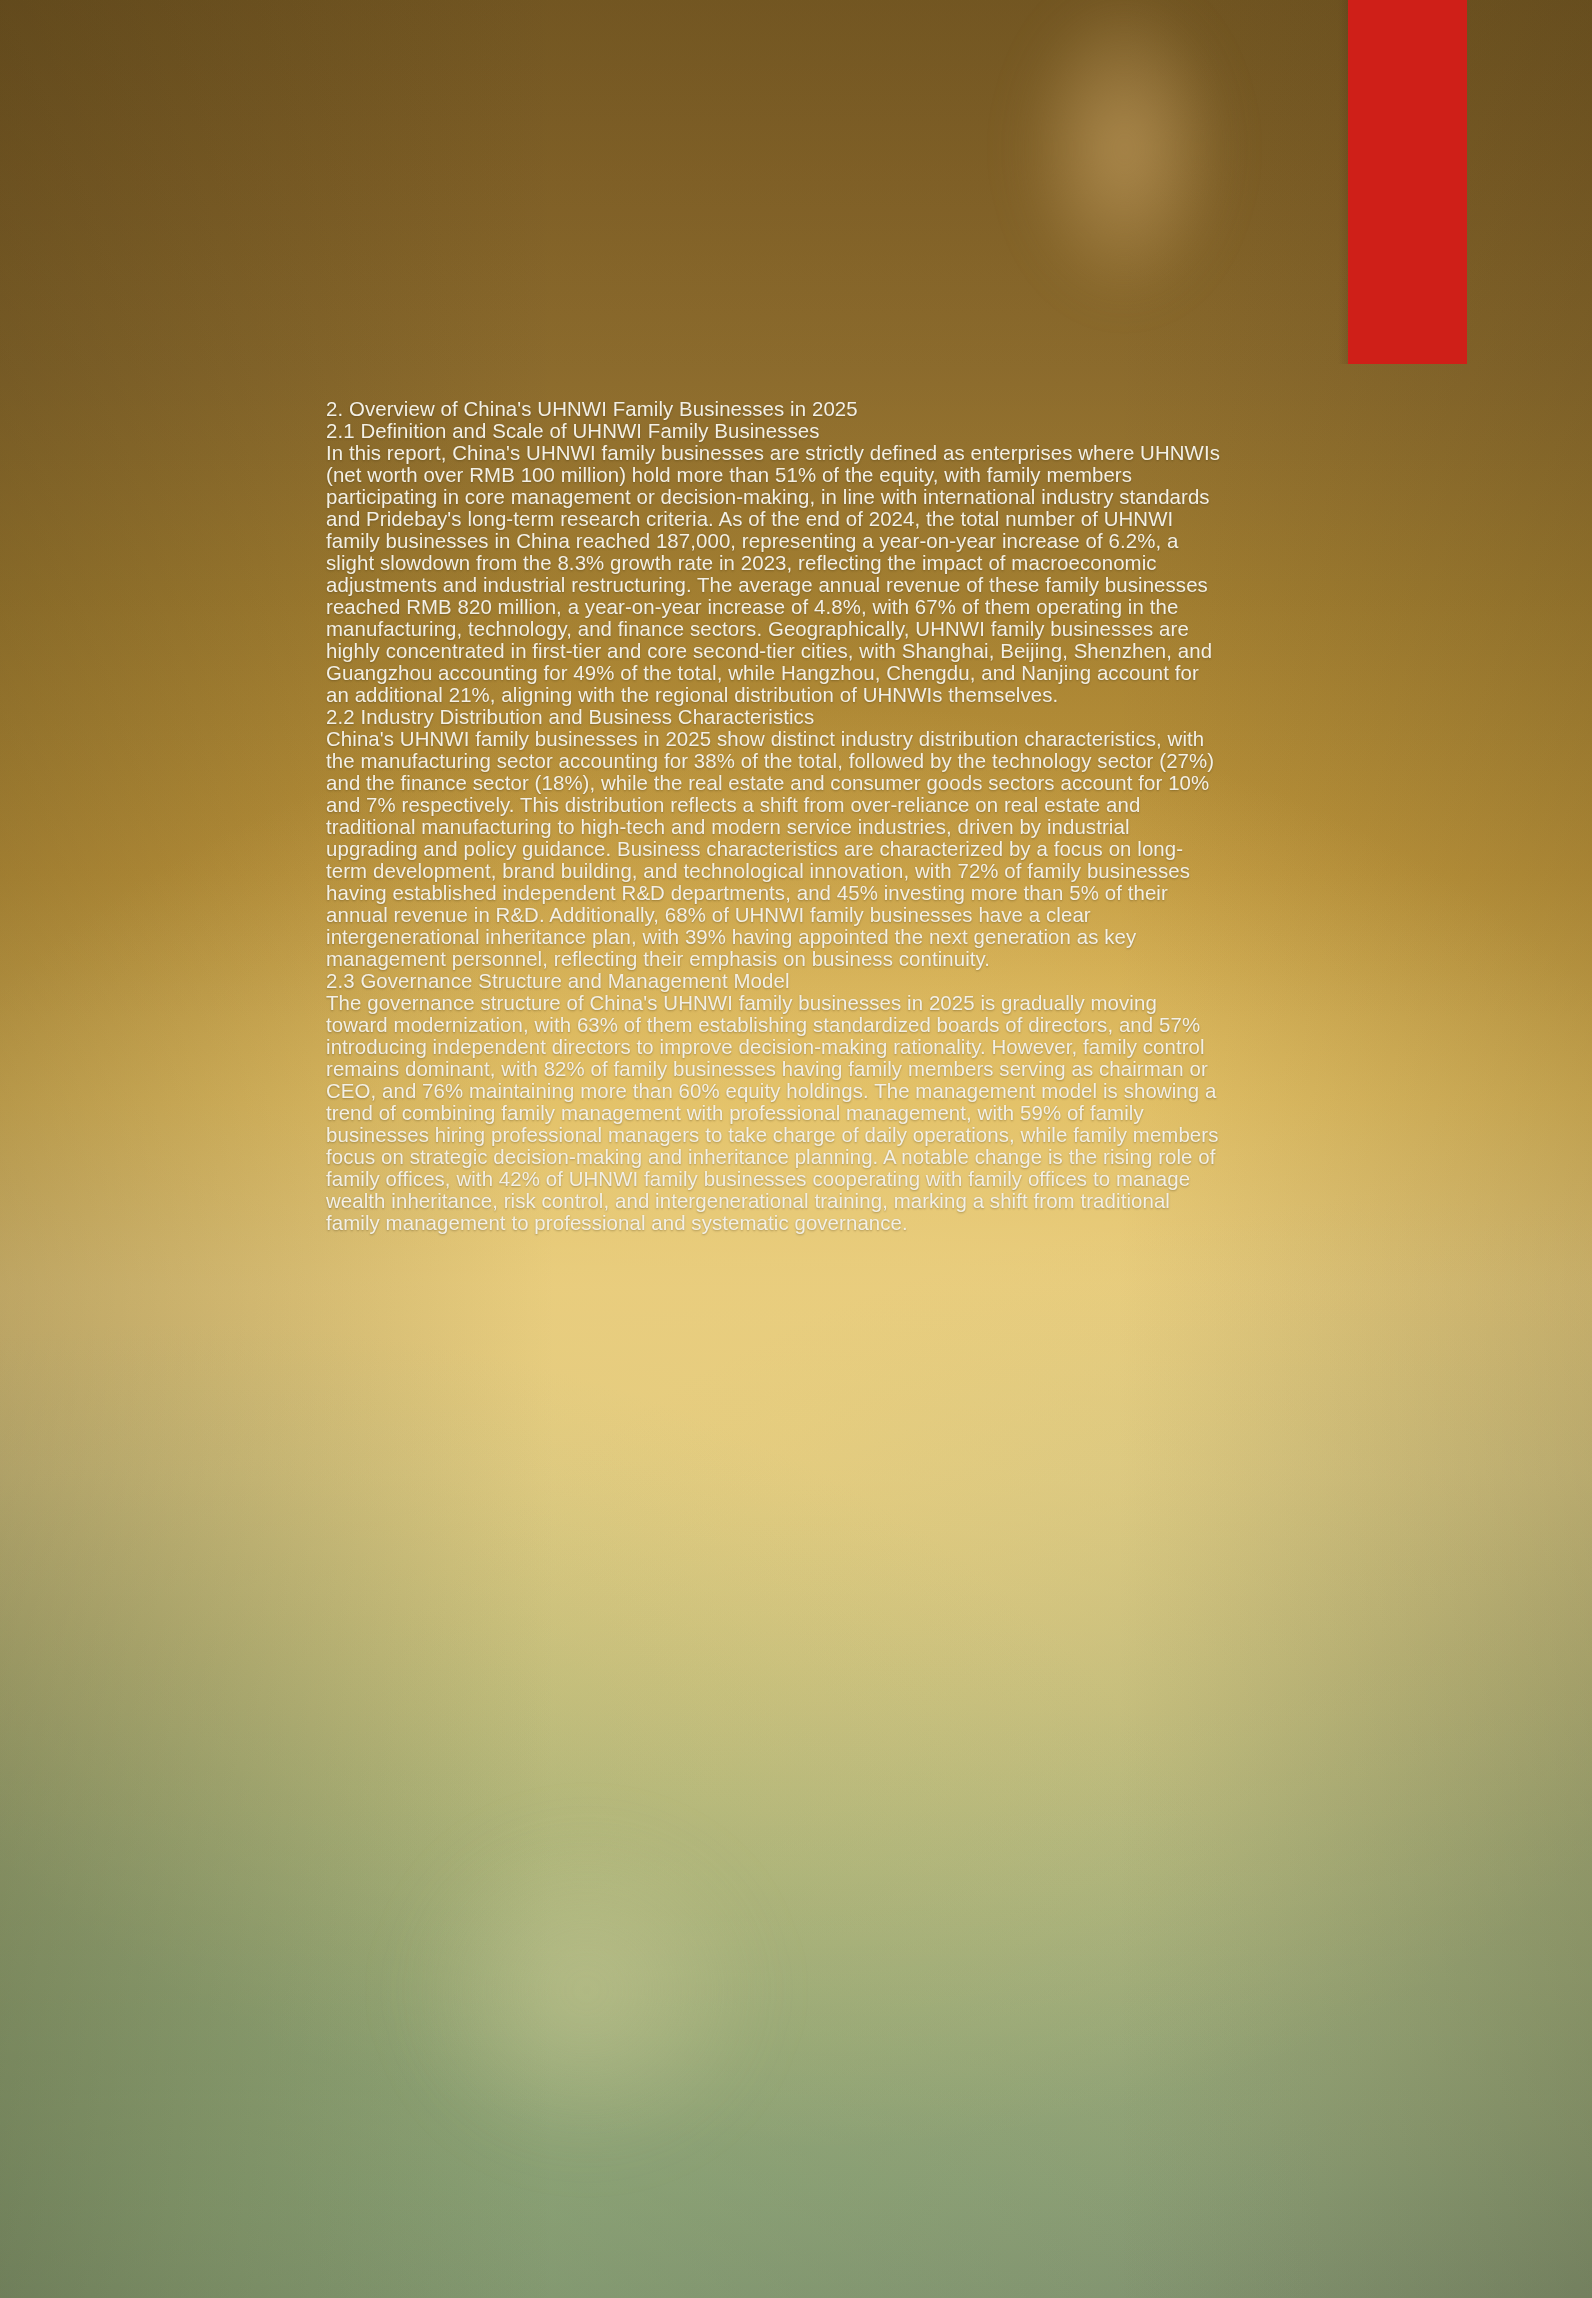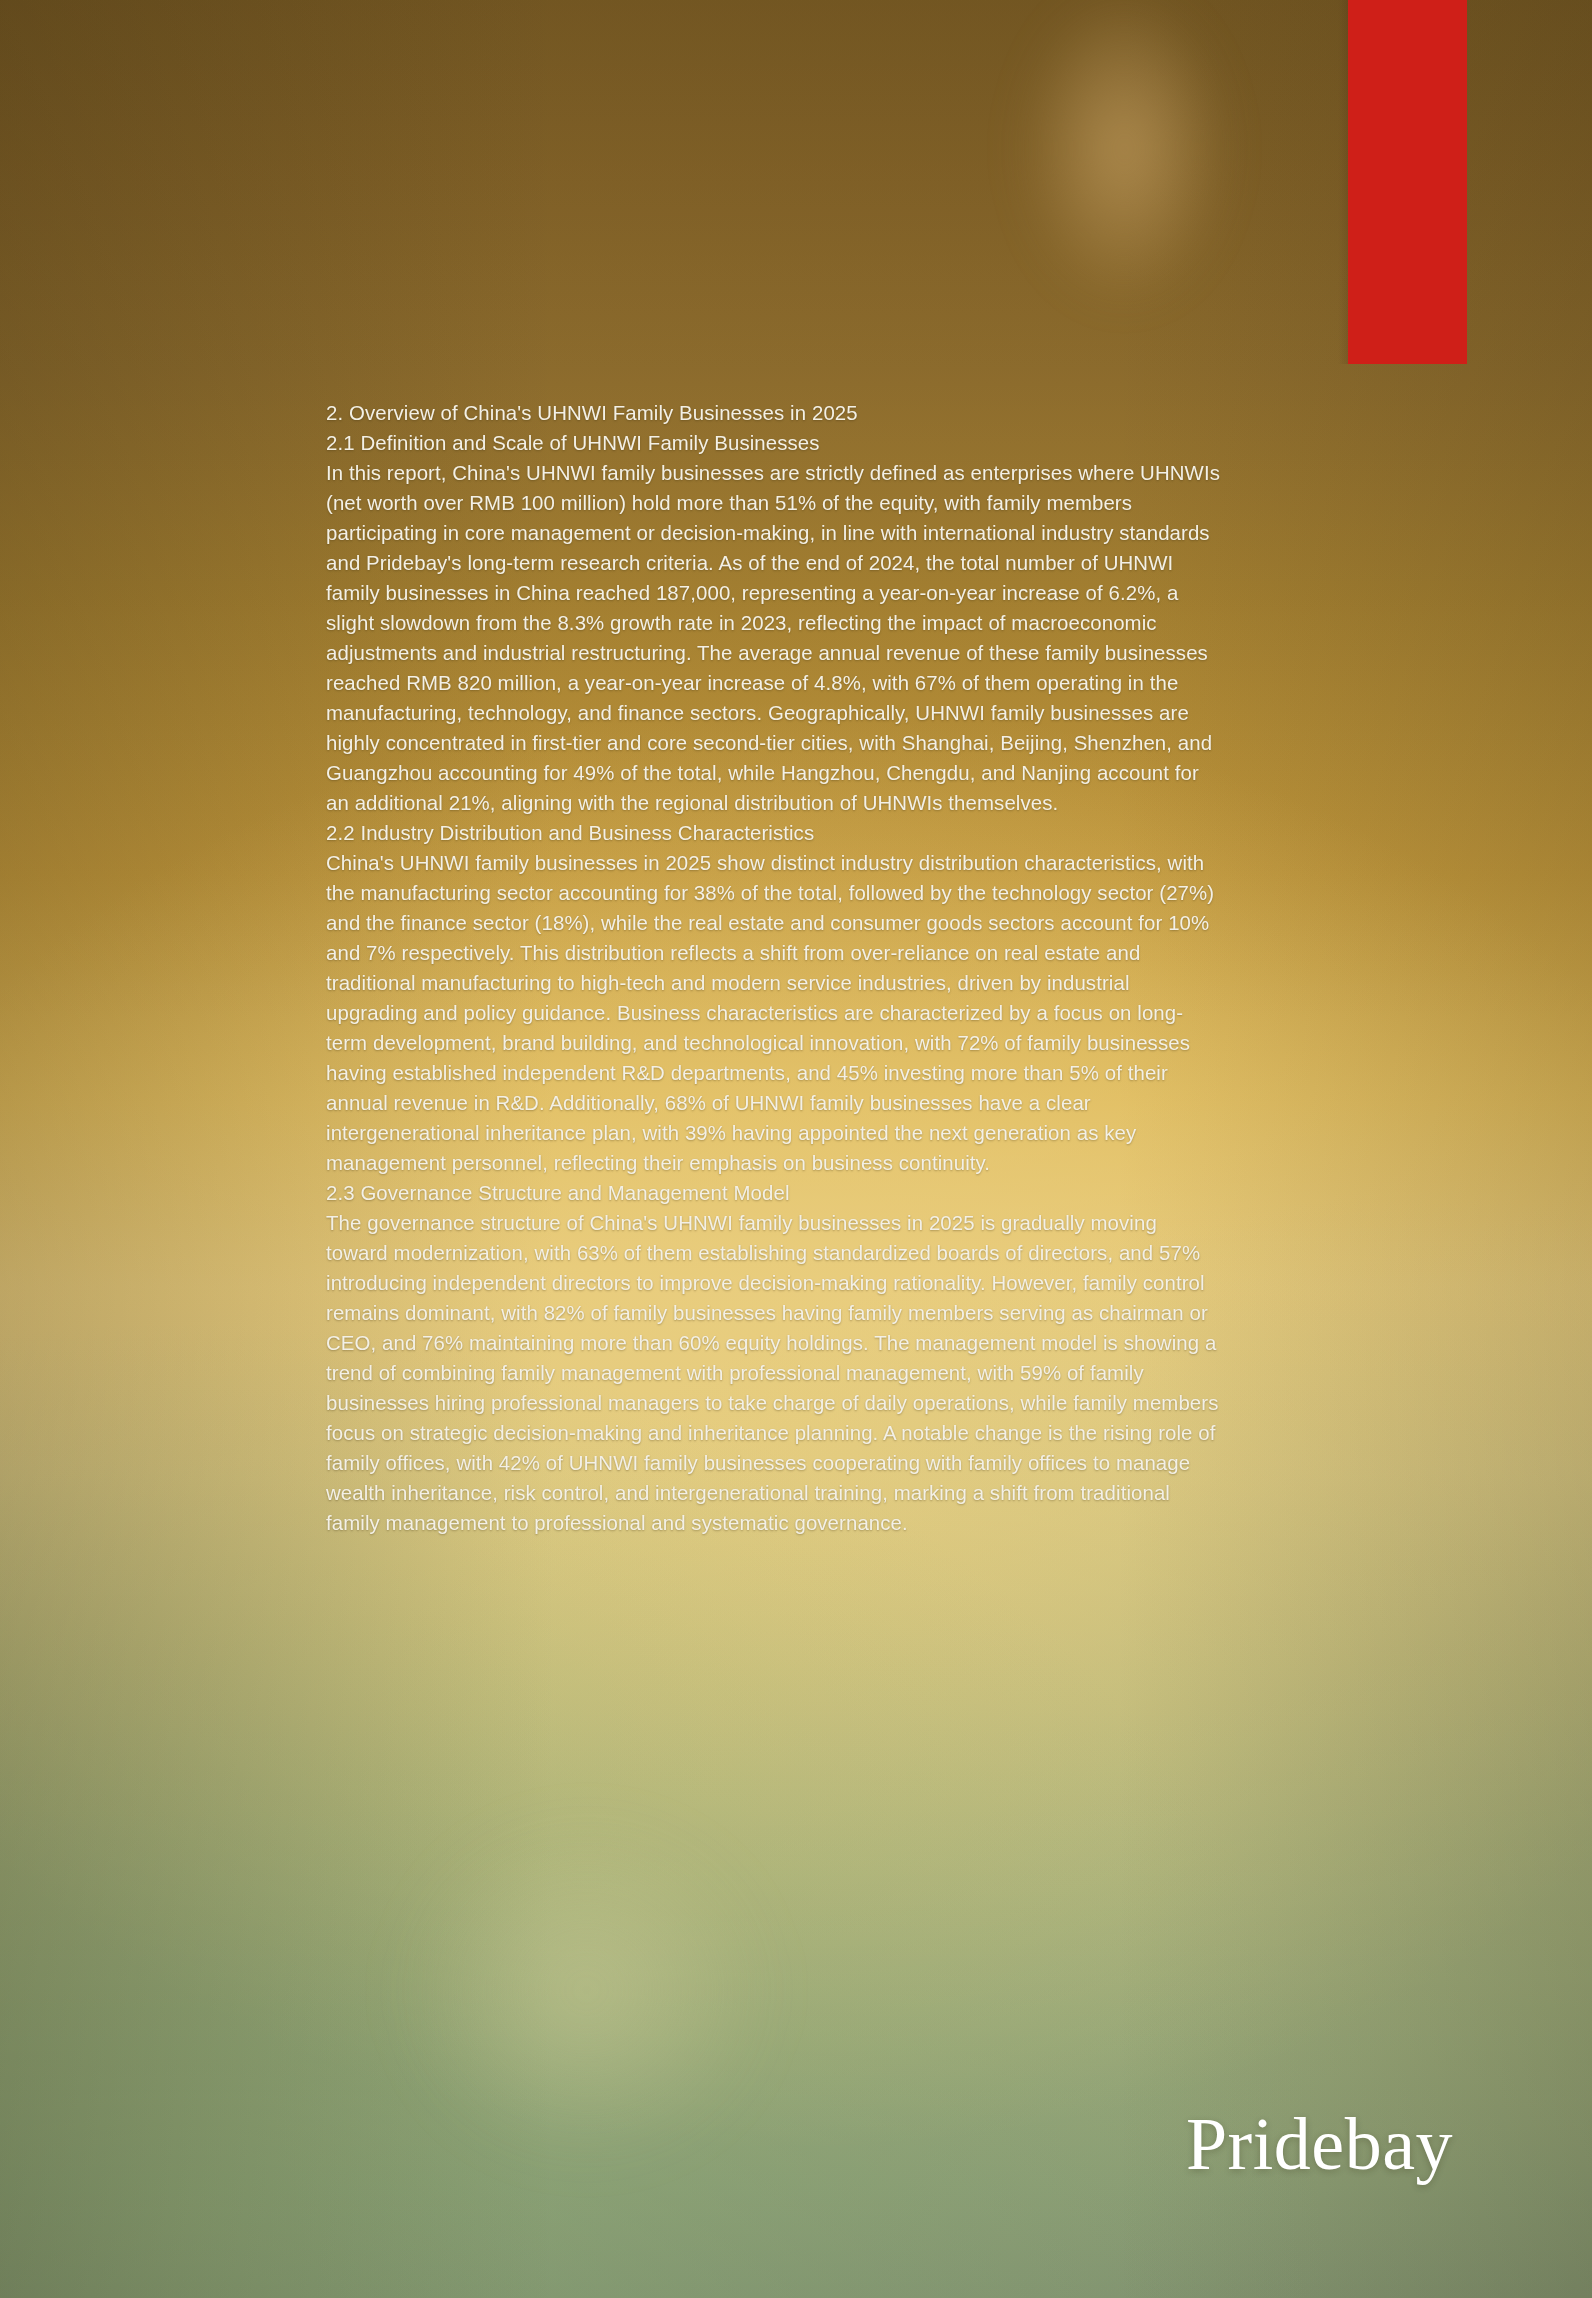--- a/index.html
+++ b/index.html
@@ -87,21 +87,21 @@
     pointer-events: none;
   }
 
   .body-text {
     position: absolute;
     left: 326px;
     top: 398px;
     width: 896px;
     color: #f3f0e6;
     font-size: 20.4px;
-    line-height: 30px;
+    line-height: 22px;
     letter-spacing: 0.1px;
     text-shadow: 0 1px 2px rgba(60,45,15,0.35);
     white-space: pre-wrap;
   }
   .logo {
     position: absolute;
     right: 139px;
     bottom: 117px;
     font-family: "Liberation Serif", serif;
     font-size: 74px;
@@ -125,16 +125,15 @@
   <div class="red-bar"></div>
 
   <div class="body-text">2. Overview of China's UHNWI Family Businesses in 2025
 2.1 Definition and Scale of UHNWI Family Businesses
 In this report, China's UHNWI family businesses are strictly defined as enterprises where UHNWIs (net worth over RMB 100 million) hold more than 51% of the equity, with family members participating in core management or decision-making, in line with international industry standards and Pridebay's long-term research criteria. As of the end of 2024, the total number of UHNWI family businesses in China reached 187,000, representing a year-on-year increase of 6.2%, a slight slowdown from the 8.3% growth rate in 2023, reflecting the impact of macroeconomic adjustments and industrial restructuring. The average annual revenue of these family businesses reached RMB 820 million, a year-on-year increase of 4.8%, with 67% of them operating in the manufacturing, technology, and finance sectors. Geographically, UHNWI family businesses are highly concentrated in first-tier and core second-tier cities, with Shanghai, Beijing, Shenzhen, and Guangzhou accounting for 49% of the total, while Hangzhou, Chengdu, and Nanjing account for an additional 21%, aligning with the regional distribution of UHNWIs themselves.
 2.2 Industry Distribution and Business Characteristics
 China's UHNWI family businesses in 2025 show distinct industry distribution characteristics, with the manufacturing sector accounting for 38% of the total, followed by the technology sector (27%) and the finance sector (18%), while the real estate and consumer goods sectors account for 10% and 7% respectively. This distribution reflects a shift from over-reliance on real estate and traditional manufacturing to high-tech and modern service industries, driven by industrial upgrading and policy guidance. Business characteristics are characterized by a focus on long-term development, brand building, and technological innovation, with 72% of family businesses having established independent R&amp;D departments, and 45% investing more than 5% of their annual revenue in R&amp;D. Additionally, 68% of UHNWI family businesses have a clear intergenerational inheritance plan, with 39% having appointed the next generation as key management personnel, reflecting their emphasis on business continuity.
 2.3 Governance Structure and Management Model
 The governance structure of China's UHNWI family businesses in 2025 is gradually moving toward modernization, with 63% of them establishing standardized boards of directors, and 57% introducing independent directors to improve decision-making rationality. However, family control remains dominant, with 82% of family businesses having family members serving as chairman or CEO, and 76% maintaining more than 60% equity holdings. The management model is showing a trend of combining family management with professional management, with 59% of family businesses hiring professional managers to take charge of daily operations, while family members focus on strategic decision-making and inheritance planning. A notable change is the rising role of family offices, with 42% of UHNWI family businesses cooperating with family offices to manage wealth inheritance, risk control, and intergenerational training, marking a shift from traditional family management to professional and systematic governance.</div>
 
-  <div class="logo">Pridebay</div>
 
 </div>
 
 
 </body></html>

